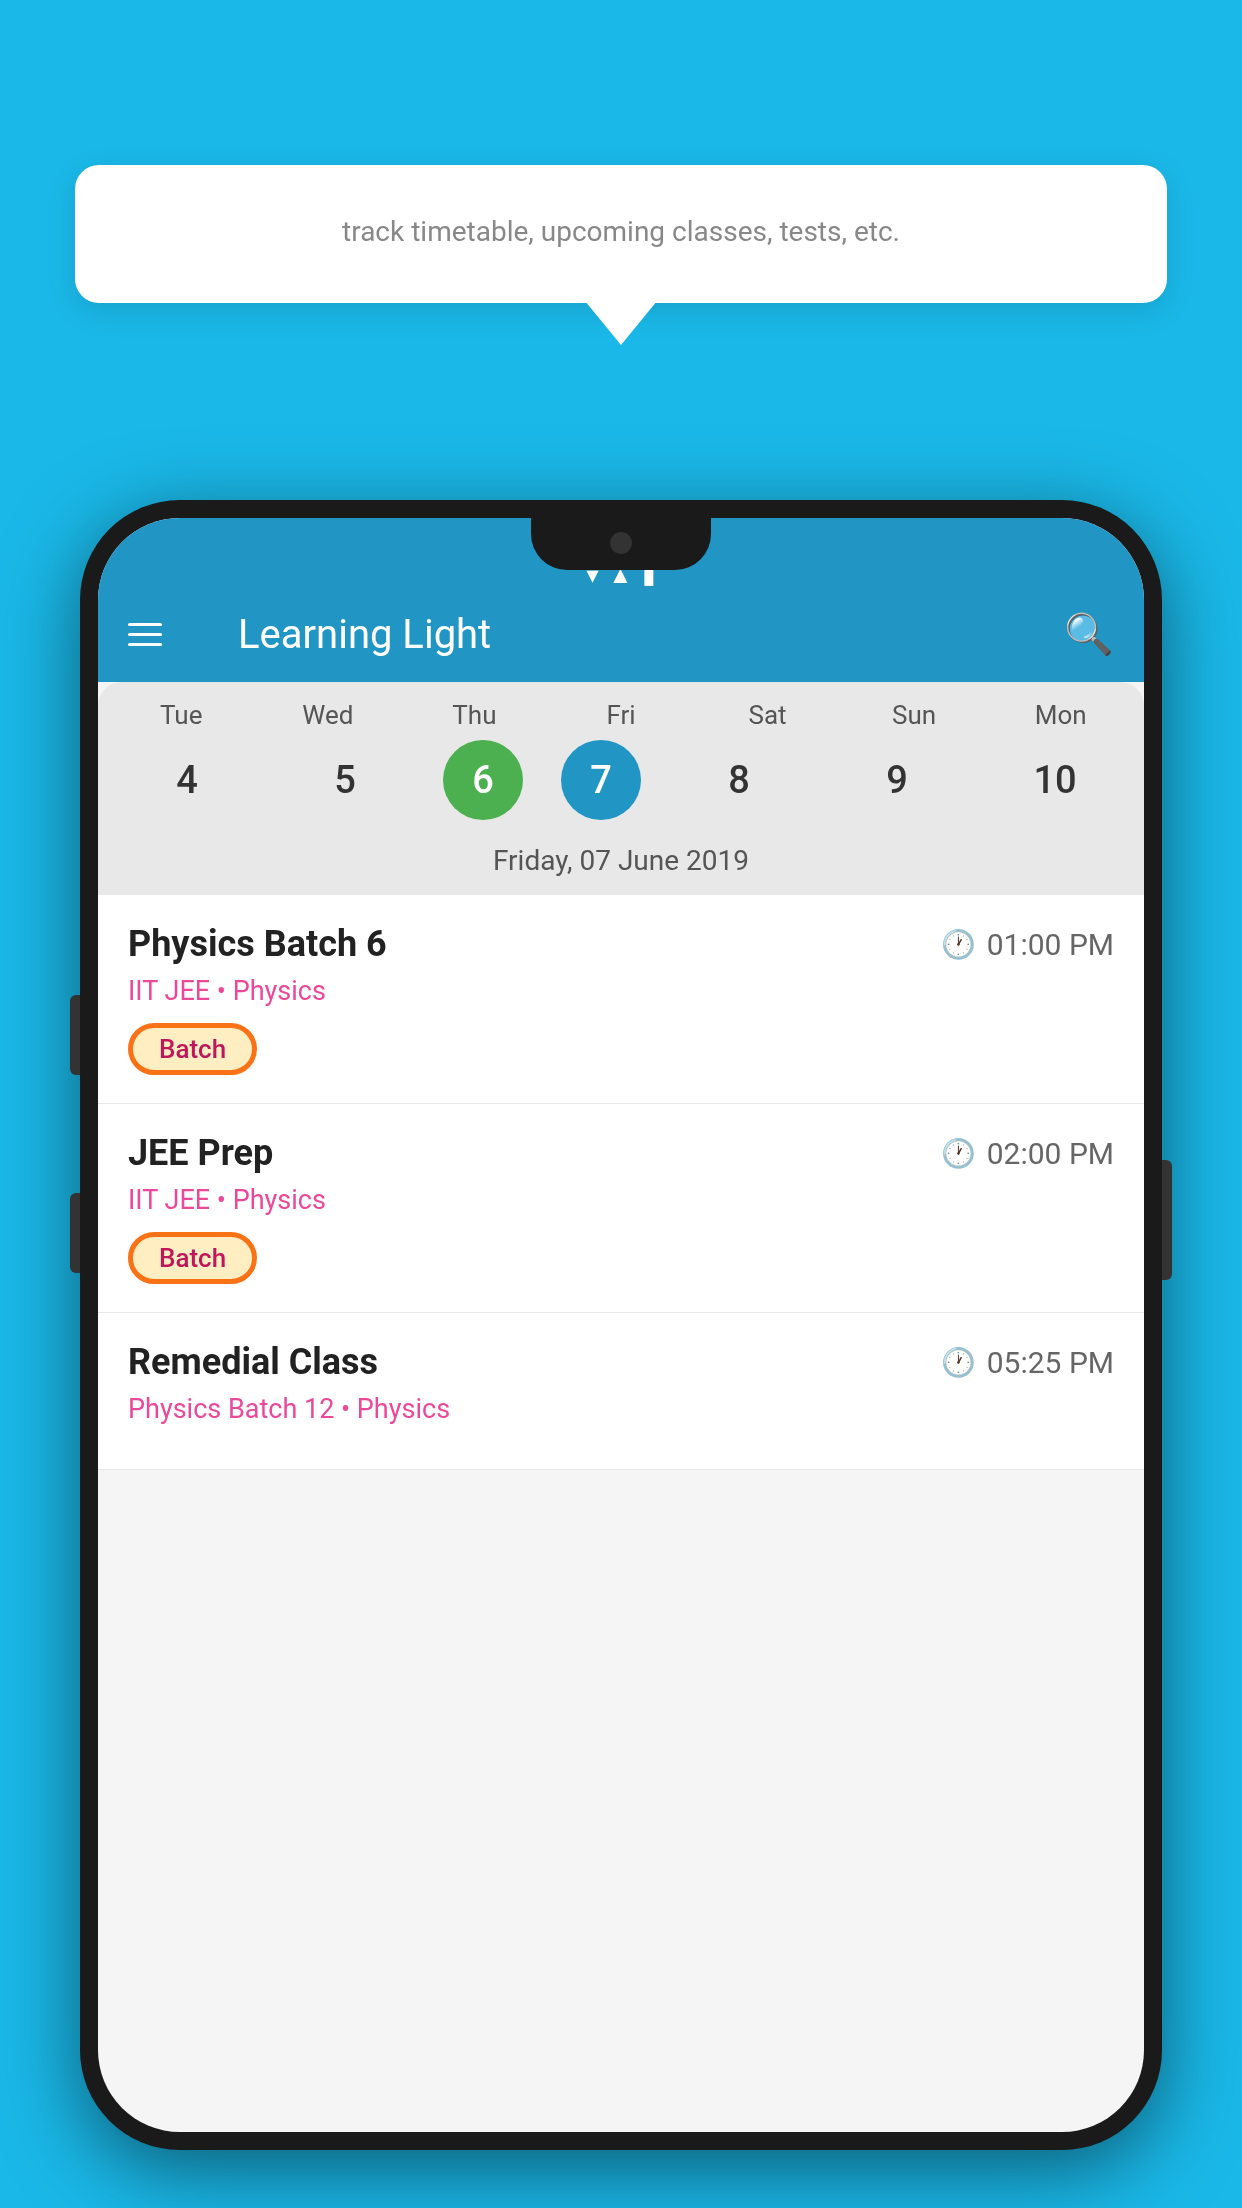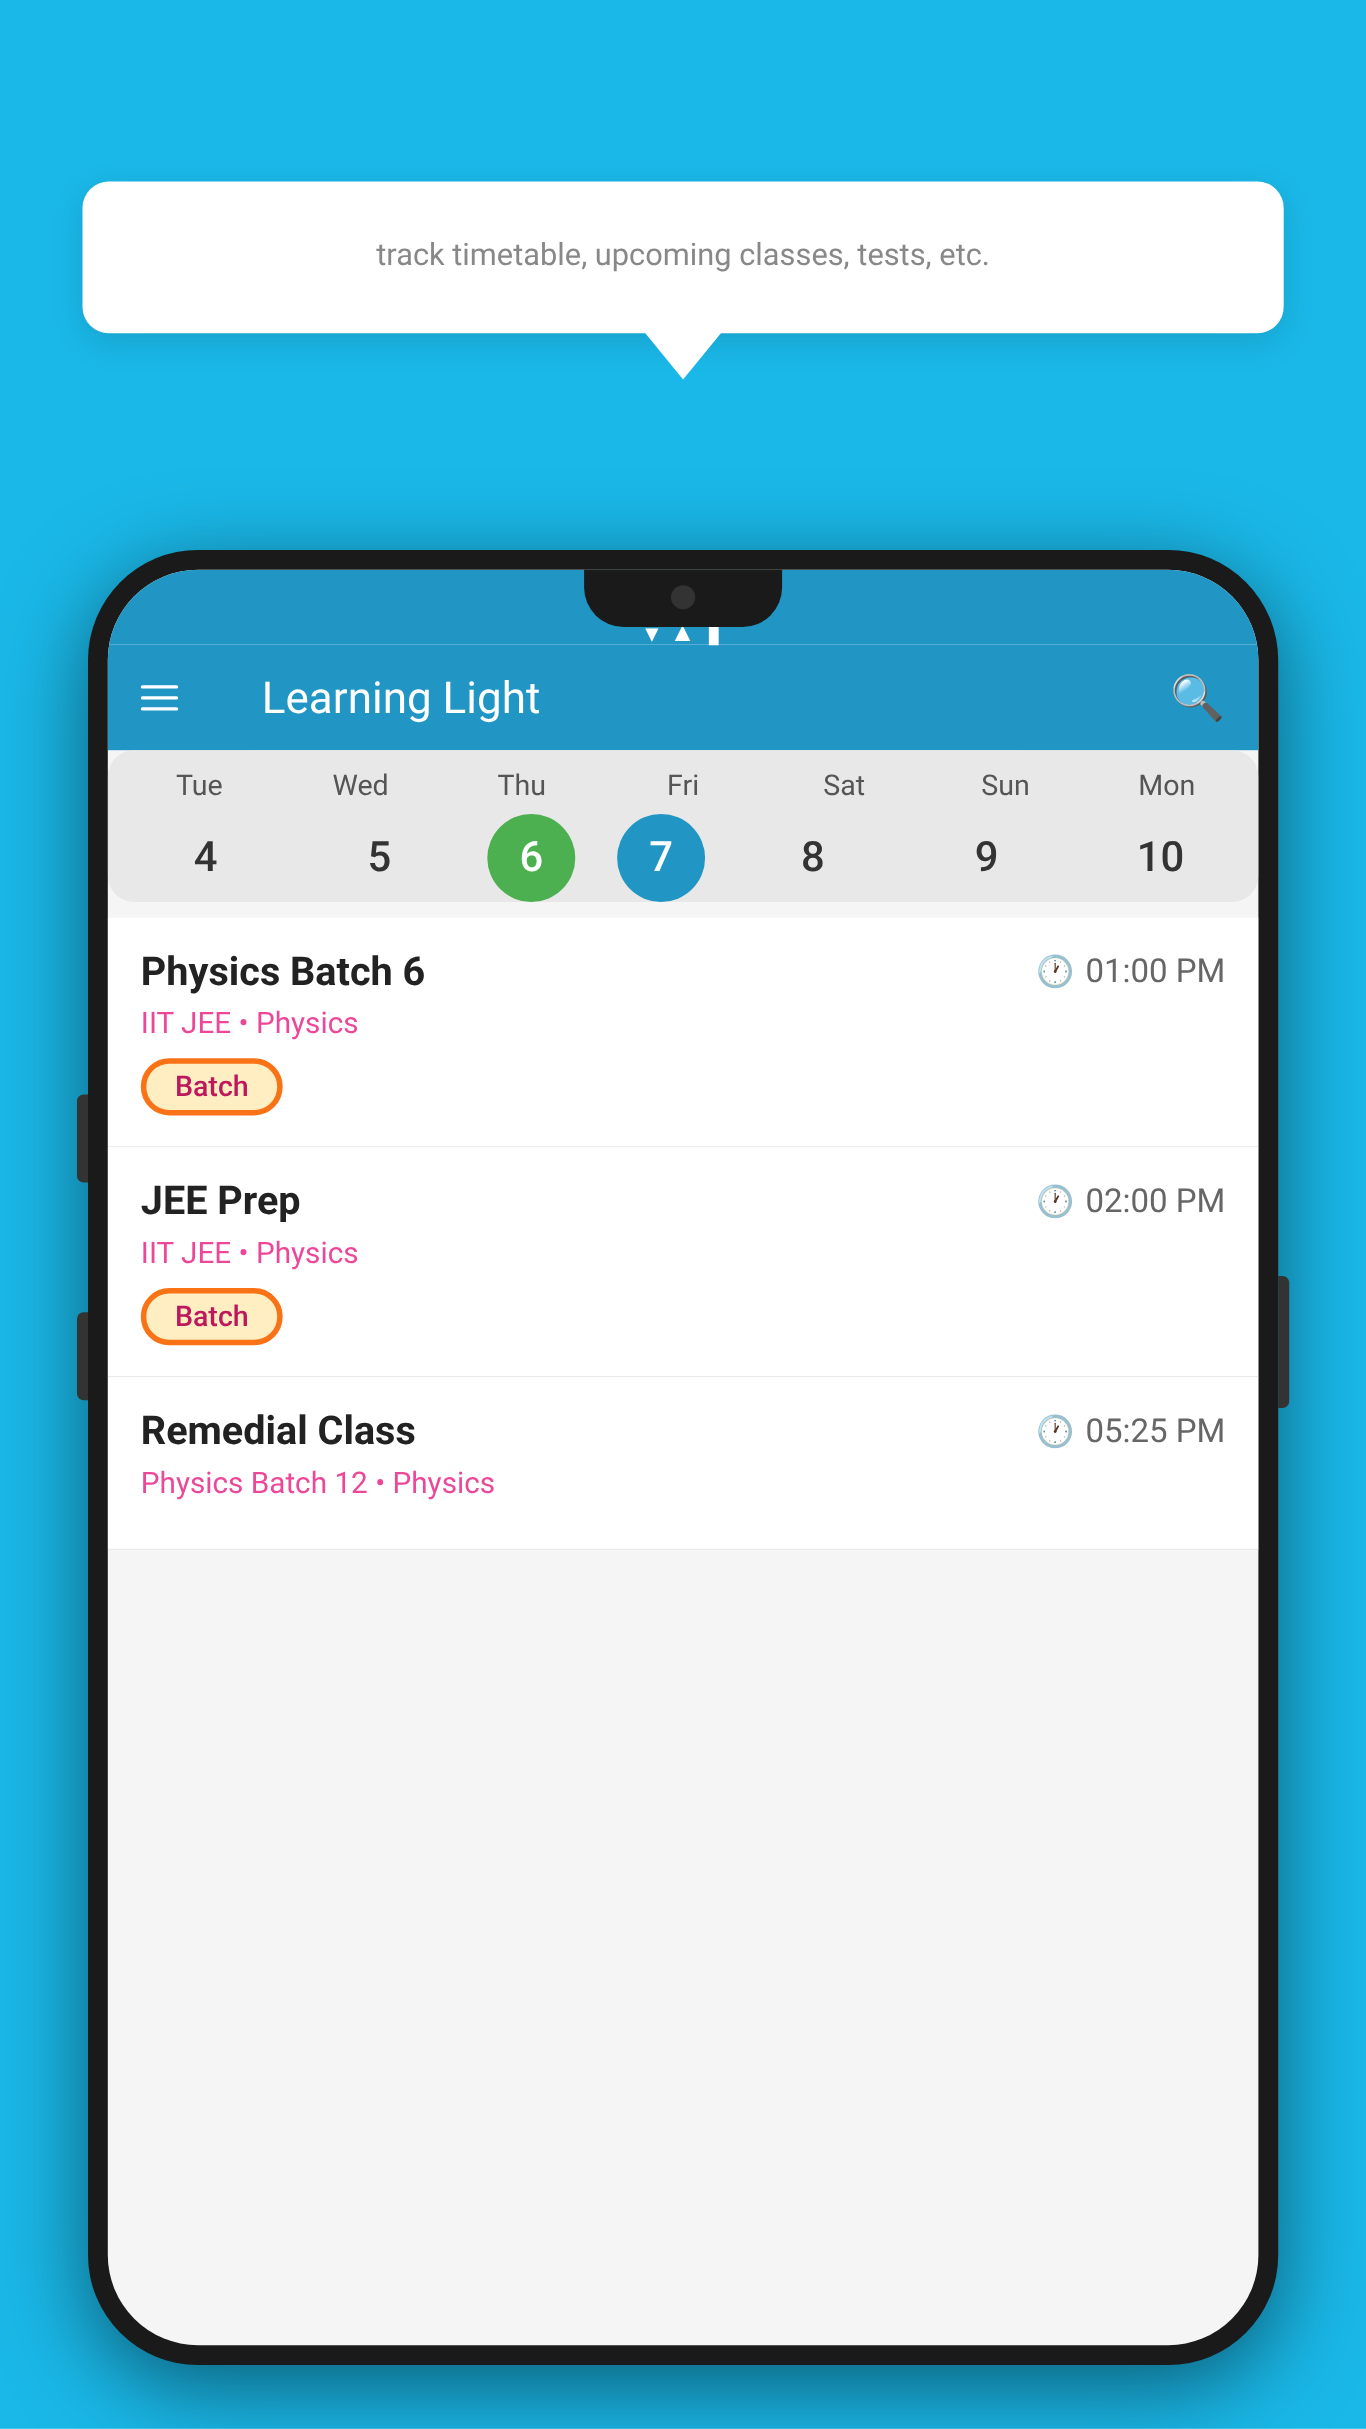--- a/index.html
+++ b/index.html
@@ -376,20 +376,21 @@
         </div>
         <div class="day-numbers">
           <span class="day-num">4</span>
           <span class="day-num">5</span>
           <span class="day-num today">6</span>
           <span class="day-num selected">7</span>
           <span class="day-num">8</span>
           <span class="day-num">9</span>
           <span class="day-num">10</span>
         </div>
+        <div class="selected-date-label">Friday, 07 June 2019</div>
       </div>
 
       <div class="schedule-list">
 
         <div class="schedule-item">
           <div class="schedule-item-top">
             <span class="schedule-name">Physics Batch 6</span>
             <span class="schedule-time">
               <span class="clock-icon">🕐</span>
               01:00 PM

